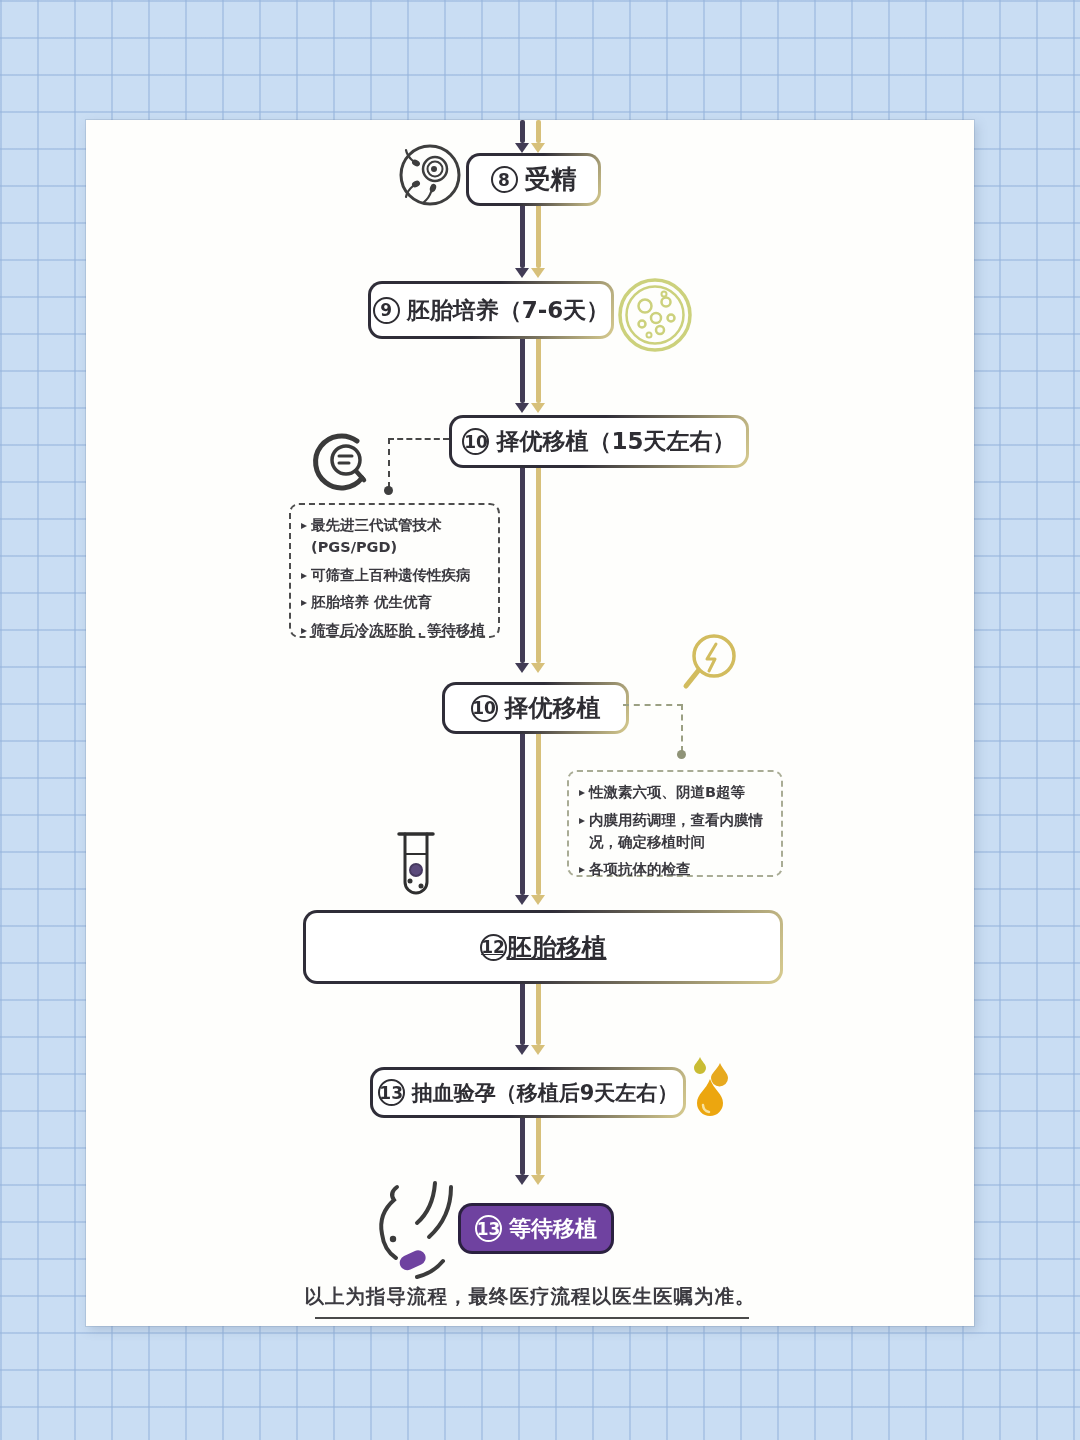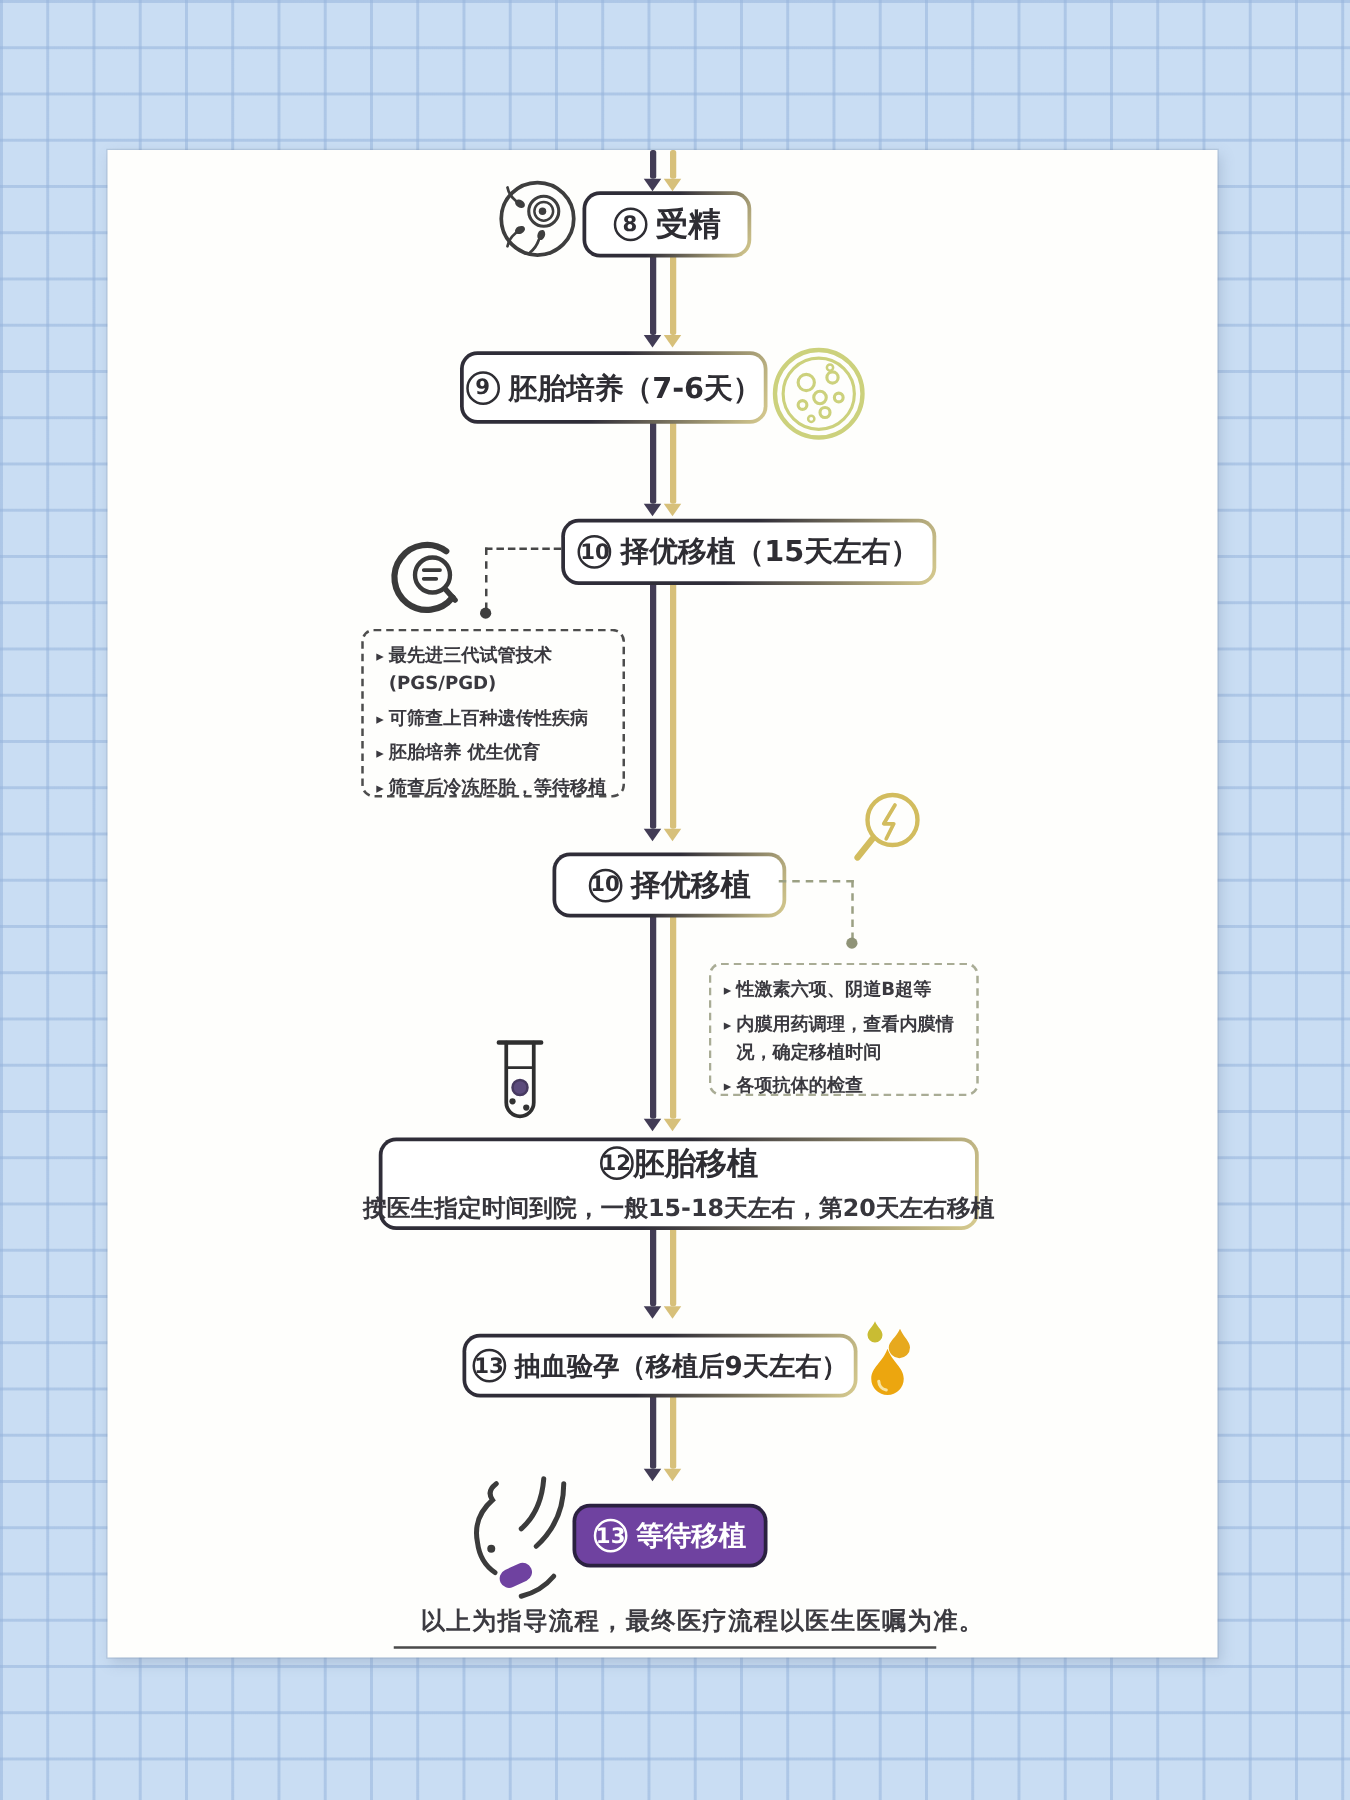--- a/index.html
+++ b/index.html
@@ -24,38 +24,38 @@
     background:linear-gradient(118deg,#2f2d38 48%,#6e6858 68%,#d9cd90 100%);}
   .stepbox .inner{width:100%;height:100%;box-sizing:border-box;background:#fff;border-radius:11px;
     display:flex;align-items:center;justify-content:center;gap:7px;color:#2e2d33;font-weight:bold;}
   .stepbox.purple{background:#2b2140;}
   .stepbox.purple .inner{background:#6f42a0;color:#fff;}
   .num{flex:0 0 auto;width:27px;height:27px;border:2.5px solid #2e2d33;border-radius:50%;
     display:inline-flex;align-items:center;justify-content:center;font-size:17px;font-weight:bold;box-sizing:border-box;}
   .purple .num{border-color:#fff;}
   .lbl{white-space:nowrap;}
   .stack{display:flex;flex-direction:column;align-items:center;justify-content:center;gap:2px;}
-  .row{display:flex;align-items:center;justify-content:center;gap:0;}
+  .row{display:flex;align-items:center;justify-content:center;gap:0;text-decoration:underline;}
   .sub{font-size:19px;font-weight:bold;color:#37363c;white-space:nowrap;}
   
   .notes{position:absolute;border:2px dashed #4d4d4d;border-radius:10px;box-sizing:border-box;
     padding:10px 8px 6px 10px;color:#3a393f;font-size:14.5px;font-weight:bold;line-height:1.5;}
   .notes.green{border-color:#a9ac95;}
   .note-item{display:flex;gap:4px;margin-bottom:6px;}
   .note-item .tri{flex:0 0 auto;font-size:12px;line-height:1.8;}
   
   .conn-h{position:absolute;height:0;border-top:2.5px dashed #474747;}
   .conn-v{position:absolute;width:0;border-left:2.5px dashed #474747;}
   .conn-h.green,.conn-v.green{border-color:#9ba083;}
   .dot{position:absolute;width:9px;height:9px;border-radius:50%;background:#3f3f3f;}
   .dot.green{background:#8f9377;}
   .icon{position:absolute;}
   
   .footer{position:absolute;left:0;top:1163px;width:100%;text-align:center;
-    font-size:19.5px;font-weight:bold;color:#3c3b41;letter-spacing:1px;padding-left:32px;}
+    font-size:19.5px;font-weight:bold;color:#3c3b41;letter-spacing:1px;}
   .footer-line{position:absolute;left:229px;top:1197px;width:434px;border-top:2px solid #4a4a4a;}
 </style>
 </head>
 <body>
 
 <div class="stage">
   <div class="card">
 
     <div class="varrow dark" style="left:434px;top:0;height:33px">
         <div class="shaft"></div>
@@ -232,21 +232,20 @@
         <circle cx="13" cy="51" r="2.5" fill="#333" stroke="none"></circle>
         <circle cx="24" cy="56" r="2.5" fill="#333" stroke="none"></circle>
       </svg>
     </div>
     <div class="stepbox" style="left:217px;top:790px;width:474px;height:68px">
       <div class="inner stack">
         <div class="row" style="font-size:25px">
           <span class="num">12</span>
           <span class="lbl">胚胎移植</span>
         </div>
-        <div class="sub">按医生指定时间到院，一般15-18天左右，第20天左右移植</div>
       </div>
     </div>
 
     <div class="stepbox" style="left:284px;top:947px;width:310px;height:45px">
       <div class="inner" style="font-size:21px">
         <span class="num">13</span>
         <span class="lbl">抽血验孕（移植后9天左右）</span>
       </div>
     </div>
     <div class="icon" style="left:600px;top:933px">

